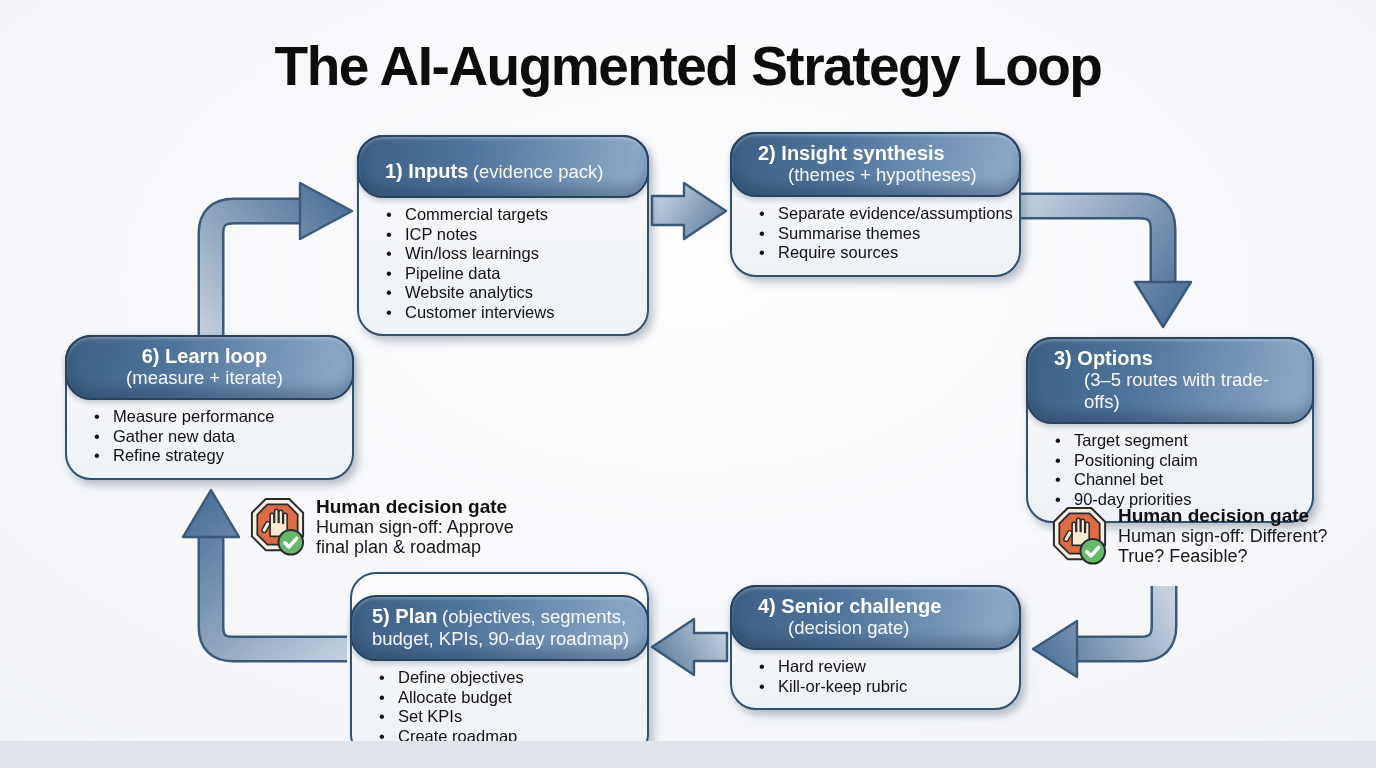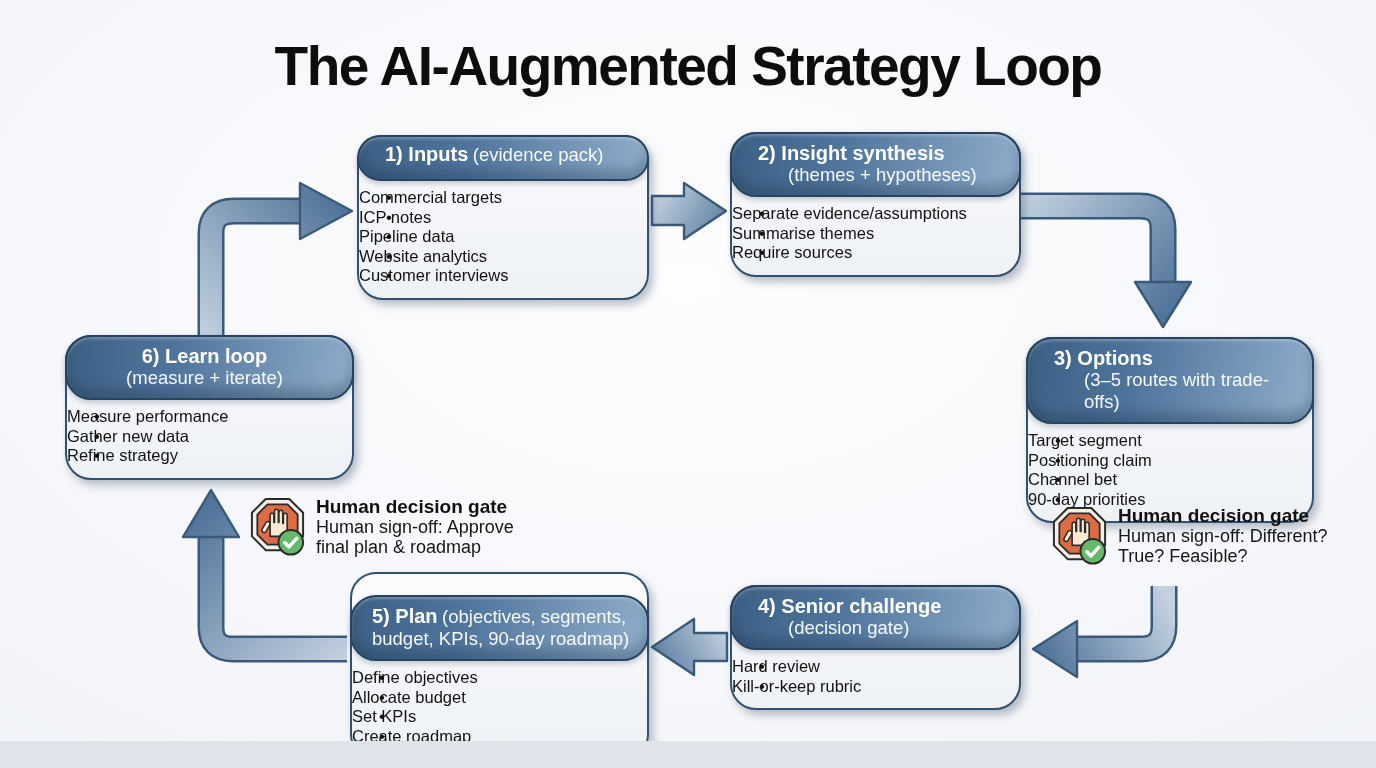--- a/index.html
+++ b/index.html
@@ -21,32 +21,32 @@
     z-index:3;
   }
   .hdr{
     position:relative;margin:-2px;border-radius:26px;
     border:2px solid #27435f;color:#fff;
     background:linear-gradient(100deg,#3c6084 0%,#50759c 38%,#90aecb 100%);
     box-shadow:inset 0 -9px 12px rgba(22,44,70,.30), inset 0 2px 3px rgba(255,255,255,.28), 0 3px 5px rgba(50,70,95,.25);
   }
   .ht{font-size:20px;font-weight:bold;line-height:22px;}
   .hs{font-size:18.5px;font-weight:normal;line-height:22px;color:rgba(255,255,255,.95);}
-  .hdr-inline{padding:6px 12px 13px 26px;}
+  .hdr-inline{padding:23px 12px 13px 26px;}
   .hdr-inline .ht,.hdr-inline .hs{display:inline;}
   .hdr-2line{padding:8px 10px 9px 0;}
   .hdr-2line .ht{padding-left:26px;}
   .hdr-2line .hs{padding-left:56px;}
   .hdr-center{text-align:center;}
   .hdr-center .ht,.hdr-center .hs{padding-left:0;}
   ul.bullets{
     margin:0;padding:9px 6px 12px 0;list-style:none;
     font-size:16.5px;line-height:19.5px;color:#121212;
   }
-  ul.bullets li{position:relative;}
+  ul.bullets li{position:relative;padding-left:46px;}
   ul.bullets li::before{content:"\2022";position:absolute;left:27px;}
   #box1{left:357px;top:135px;width:288px;}
   #box2{left:730px;top:132px;width:287px;}
   #box3{left:1026px;top:337px;width:284px;}
   #box4{left:730px;top:572px;width:287px;margin-top:13px;}
   #box5{left:350px;top:572px;width:295px;}
   #box6{left:65px;top:335px;width:285px;}
   
   .gate{position:absolute;display:flex;gap:7px;align-items:flex-start;z-index:4;}
   .gate-icon{width:63px;height:63px;flex:0 0 auto;}
@@ -128,20 +128,21 @@
   </svg>
 
   <div class="stage" id="box1">
     <div class="hdr hdr-inline">
       <span class="ht">1) Inputs</span>
       <span class="hs">(evidence pack)</span>
     </div>
     <ul class="bullets">
         <li>Commercial targets</li>
         <li>ICP notes</li>
+        <li>Win/loss learnings</li>
         <li>Pipeline data</li>
         <li>Website analytics</li>
         <li>Customer interviews</li>
       </ul>
   </div>
 
   <div class="stage" id="box2">
     <div class="hdr hdr-2line">
       <div class="ht">2) Insight synthesis</div>
       <div class="hs">(themes + hypotheses)</div>

